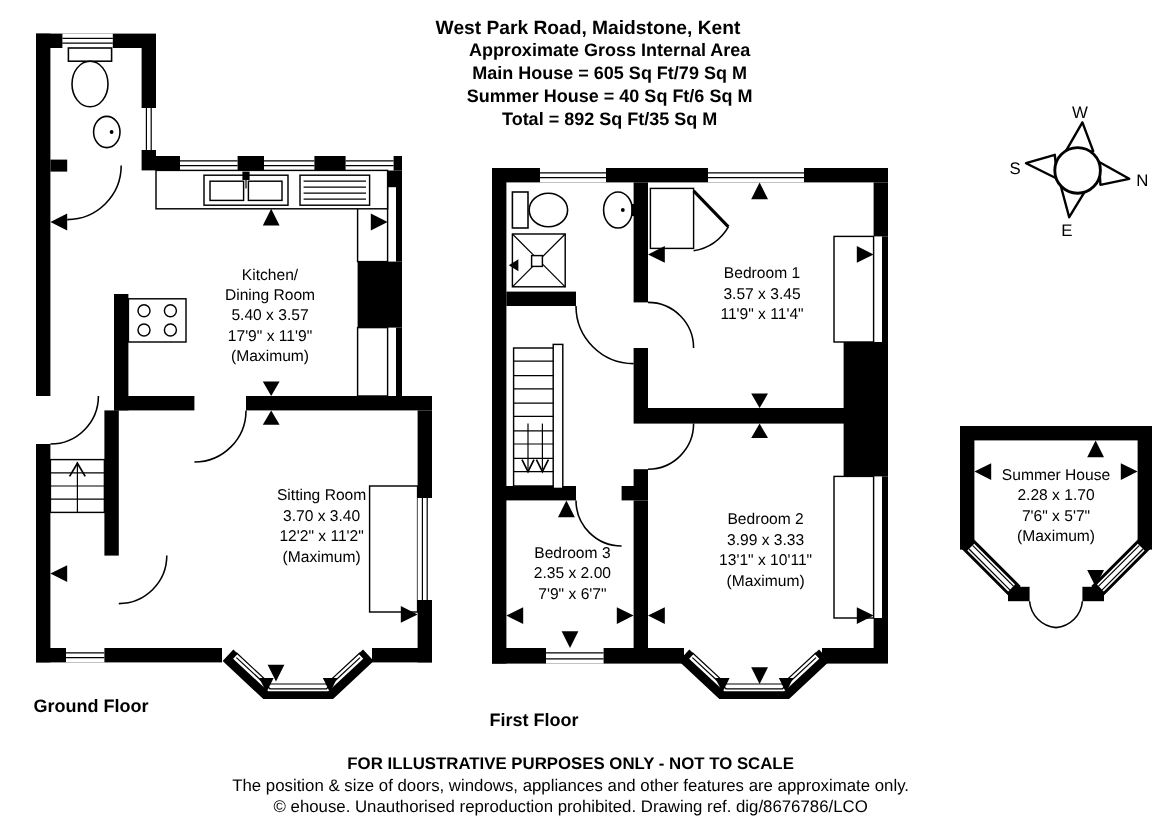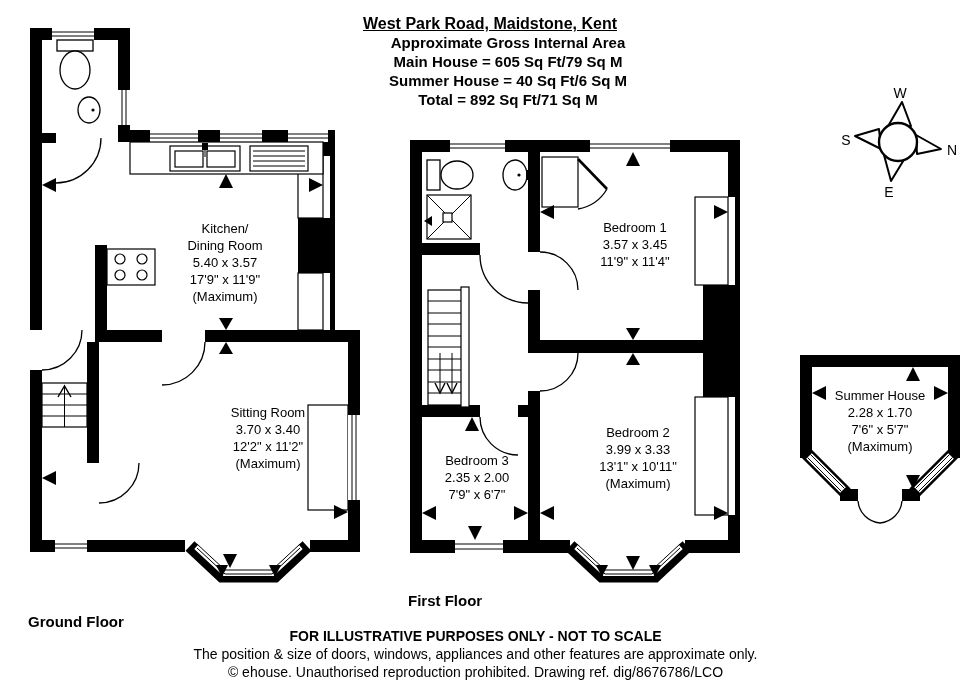--- a/index.html
+++ b/index.html
@@ -1,20 +1,20 @@
 <!DOCTYPE html>
 <html><head>
 <meta charset="utf-8">
 <style>
   html,body{margin:0;padding:0;background:#fff;}
   body{width:980px;height:692px;position:relative;overflow:hidden;
        font-family:"Liberation Sans",sans-serif;color:#000;}
   .abs{position:absolute;}
   .hdr{top:14px;left:0;width:980px;text-align:center;font-weight:bold;line-height:19px;}
-  .hdr .t{font-size:16px;text-decoration:underline;}
+  .hdr .t{font-size:16px;}
   .hdr .s{font-size:15px;padding-left:36px;}
   .floorlabel{font-weight:bold;font-size:15px;}
   .ftr{left:0;width:951px;text-align:center;line-height:18px;font-size:14px;}
   .ftr .b{font-weight:bold;}
   svg{display:block;}
   svg text{font-family:"Liberation Sans",sans-serif;fill:#000;font-size:13px;text-anchor:middle;}
   .wall{fill:#000;stroke:none;}
   .thin{fill:none;stroke:#000;stroke-width:1.2;}
   .thinw{fill:#fff;stroke:#000;stroke-width:1.2;}
   .win{fill:#fff;stroke:none;}
@@ -25,21 +25,21 @@
   .compass-letter{font-size:14px;}
 </style>
 </head>
 <body>
 
 <div class="abs hdr">
   <div class="t">West Park Road, Maidstone, Kent</div>
   <div class="s">Approximate Gross Internal Area</div>
   <div class="s">Main House = 605 Sq Ft/79 Sq M</div>
   <div class="s">Summer House = 40 Sq Ft/6 Sq M</div>
-  <div class="s">Total = 892 Sq Ft/71 Sq M</div>
+  <div class="s">Total = 892 Sq Ft/35 Sq M</div>
 </div>
 
 <svg class="abs" style="left:835px;top:82px" width="130" height="125" viewBox="0 0 130 125">
   <g>
     <polygon points="67,20 52,46 76,44" fill="#fff" stroke="#000" stroke-width="2" stroke-linejoin="round"></polygon>
     <polygon points="20,54 44,47 46,67" fill="#fff" stroke="#000" stroke-width="2" stroke-linejoin="round"></polygon>
     <polygon points="106,67 81,53 82,72" fill="#fff" stroke="#000" stroke-width="2" stroke-linejoin="round"></polygon>
     <polygon points="56,99 49,73 70,76" fill="#fff" stroke="#000" stroke-width="2" stroke-linejoin="round"></polygon>
     <circle cx="63" cy="60" r="19" fill="#fff" stroke="#000" stroke-width="2.4"></circle>
   </g>
@@ -370,20 +370,20 @@
     <polygon class="arrow" points="111,125 125,125 118,139"></polygon>
   </g>
   <g>
     <text x="85" y="50">Summer House</text>
     <text x="85" y="67">2.28 x 1.70</text>
     <text x="85" y="84">7'6" x 5'7"</text>
     <text x="85" y="101">(Maximum)</text>
   </g>
 </svg>
 
-<div class="abs floorlabel" style="left:28px;top:613px">Ground Floor</div>
+<div class="abs floorlabel" style="left:28px;top:580px">Ground Floor</div>
 <div class="abs floorlabel" style="left:408px;top:592px">First Floor</div>
 
 <div class="abs ftr" style="top:627px">
   <div class="b">FOR ILLUSTRATIVE PURPOSES ONLY - NOT TO SCALE</div>
   <div>The position &amp; size of doors, windows, appliances and other features are approximate only.</div>
   <div>© ehouse. Unauthorised reproduction prohibited. Drawing ref. dig/8676786/LCO</div>
 </div>
 
 </body></html>

